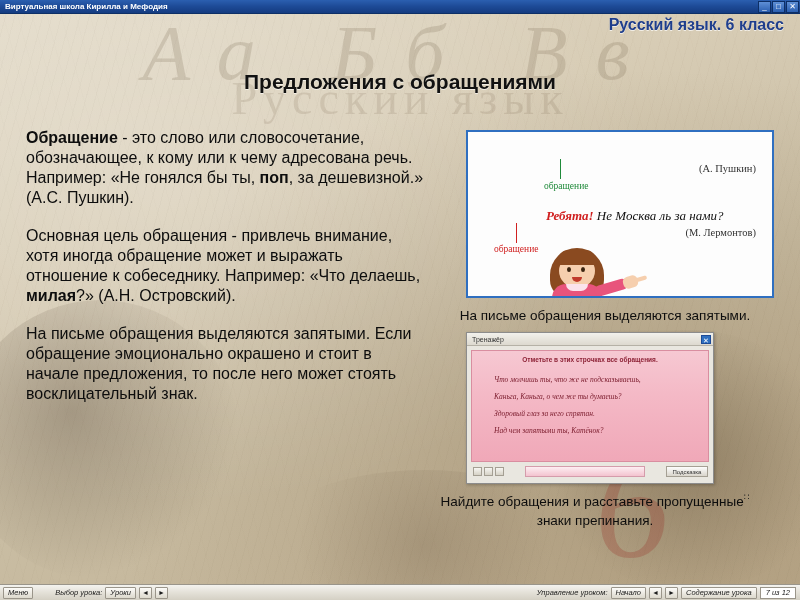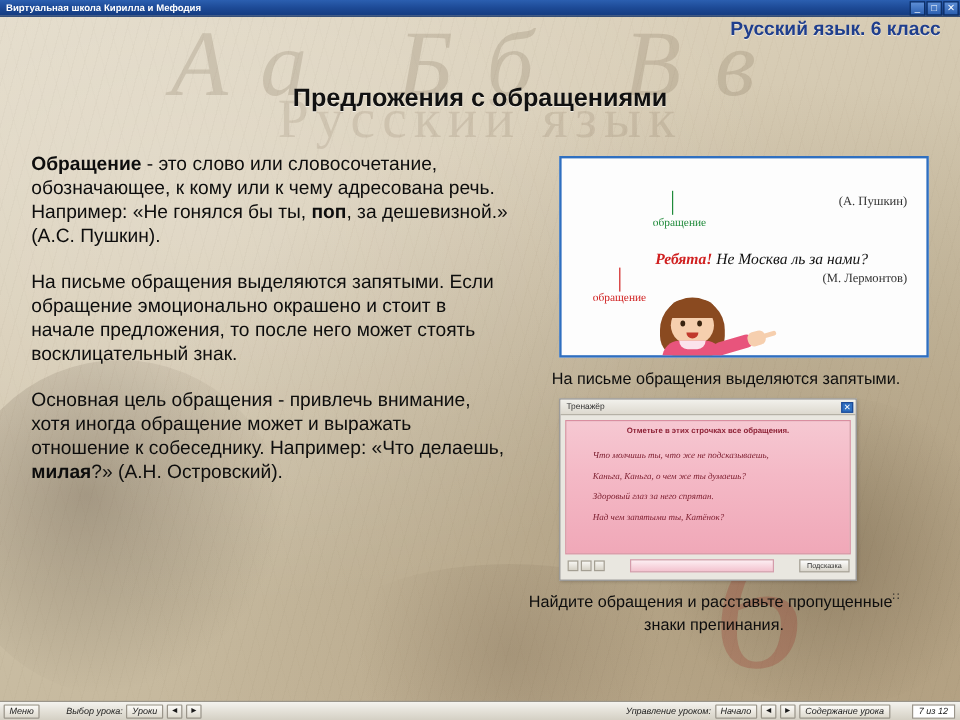--- a/index.html
+++ b/index.html
@@ -424,21 +424,21 @@
     border: 1px solid #9a958a;
     box-sizing: border-box;
     text-align: center;
     line-height: 10px;
     font-size: 7px;
     border-radius: 1px;
   }
   .bb-spacer { flex: 1; }
   .bb-page {
     height: 12px;
-    margin-left: 18px;
+    margin-left: 3px;
     margin-right: 4px;
     padding: 0 5px;
     background: #ffffff;
     border: 1px solid #9a958a;
     box-sizing: border-box;
     line-height: 10px;
     white-space: nowrap;
   }
 </style>
 </head>
@@ -460,22 +460,22 @@
     <div class="titlebar-btn">_</div>
     <div class="titlebar-btn">□</div>
     <div class="titlebar-btn">✕</div>
   </div>
 
   <div class="lesson-title">Русский язык. 6 класс</div>
   <div class="slide-title">Предложения с обращениями</div>
 
   <div class="text-col">
     <p><b>Обращение</b><span> - это слово или словосочетание, обозначающее, к кому или к чему адресована речь. Например: «Не гонялся бы ты, </span><b>поп</b><span>, за дешевизной.» (А.С. Пушкин).</span></p>
+    <p><span>Основная цель обращения - привлечь внимание, хотя иногда обращение может и выражать отношение к собеседнику. Например: «Что делаешь, </span><b>милая</b><span>?» (А.Н. Островский).</span></p>
     <p>На письме обращения выделяются запятыми. Если обращение эмоционально окрашено и стоит в начале предложения, то после него может стоять восклицательный знак.</p>
-    <p><span>Основная цель обращения - привлечь внимание, хотя иногда обращение может и выражать отношение к собеседнику. Например: «Что делаешь, </span><b>милая</b><span>?» (А.Н. Островский).</span></p>
   </div>
 
   <div class="example-card">
     <div class="ex-attr1">(А. Пушкин)</div>
     <div class="ex-arrow1"></div>
     <div class="ex-label1">обращение</div>
 
     <div class="ex-line2"><span class="hl">Ребята!</span><span> Не Москва ль за нами?</span></div>
     <div class="ex-attr2">(М. Лермонтов)</div>
     <div class="ex-arrow2"></div>

